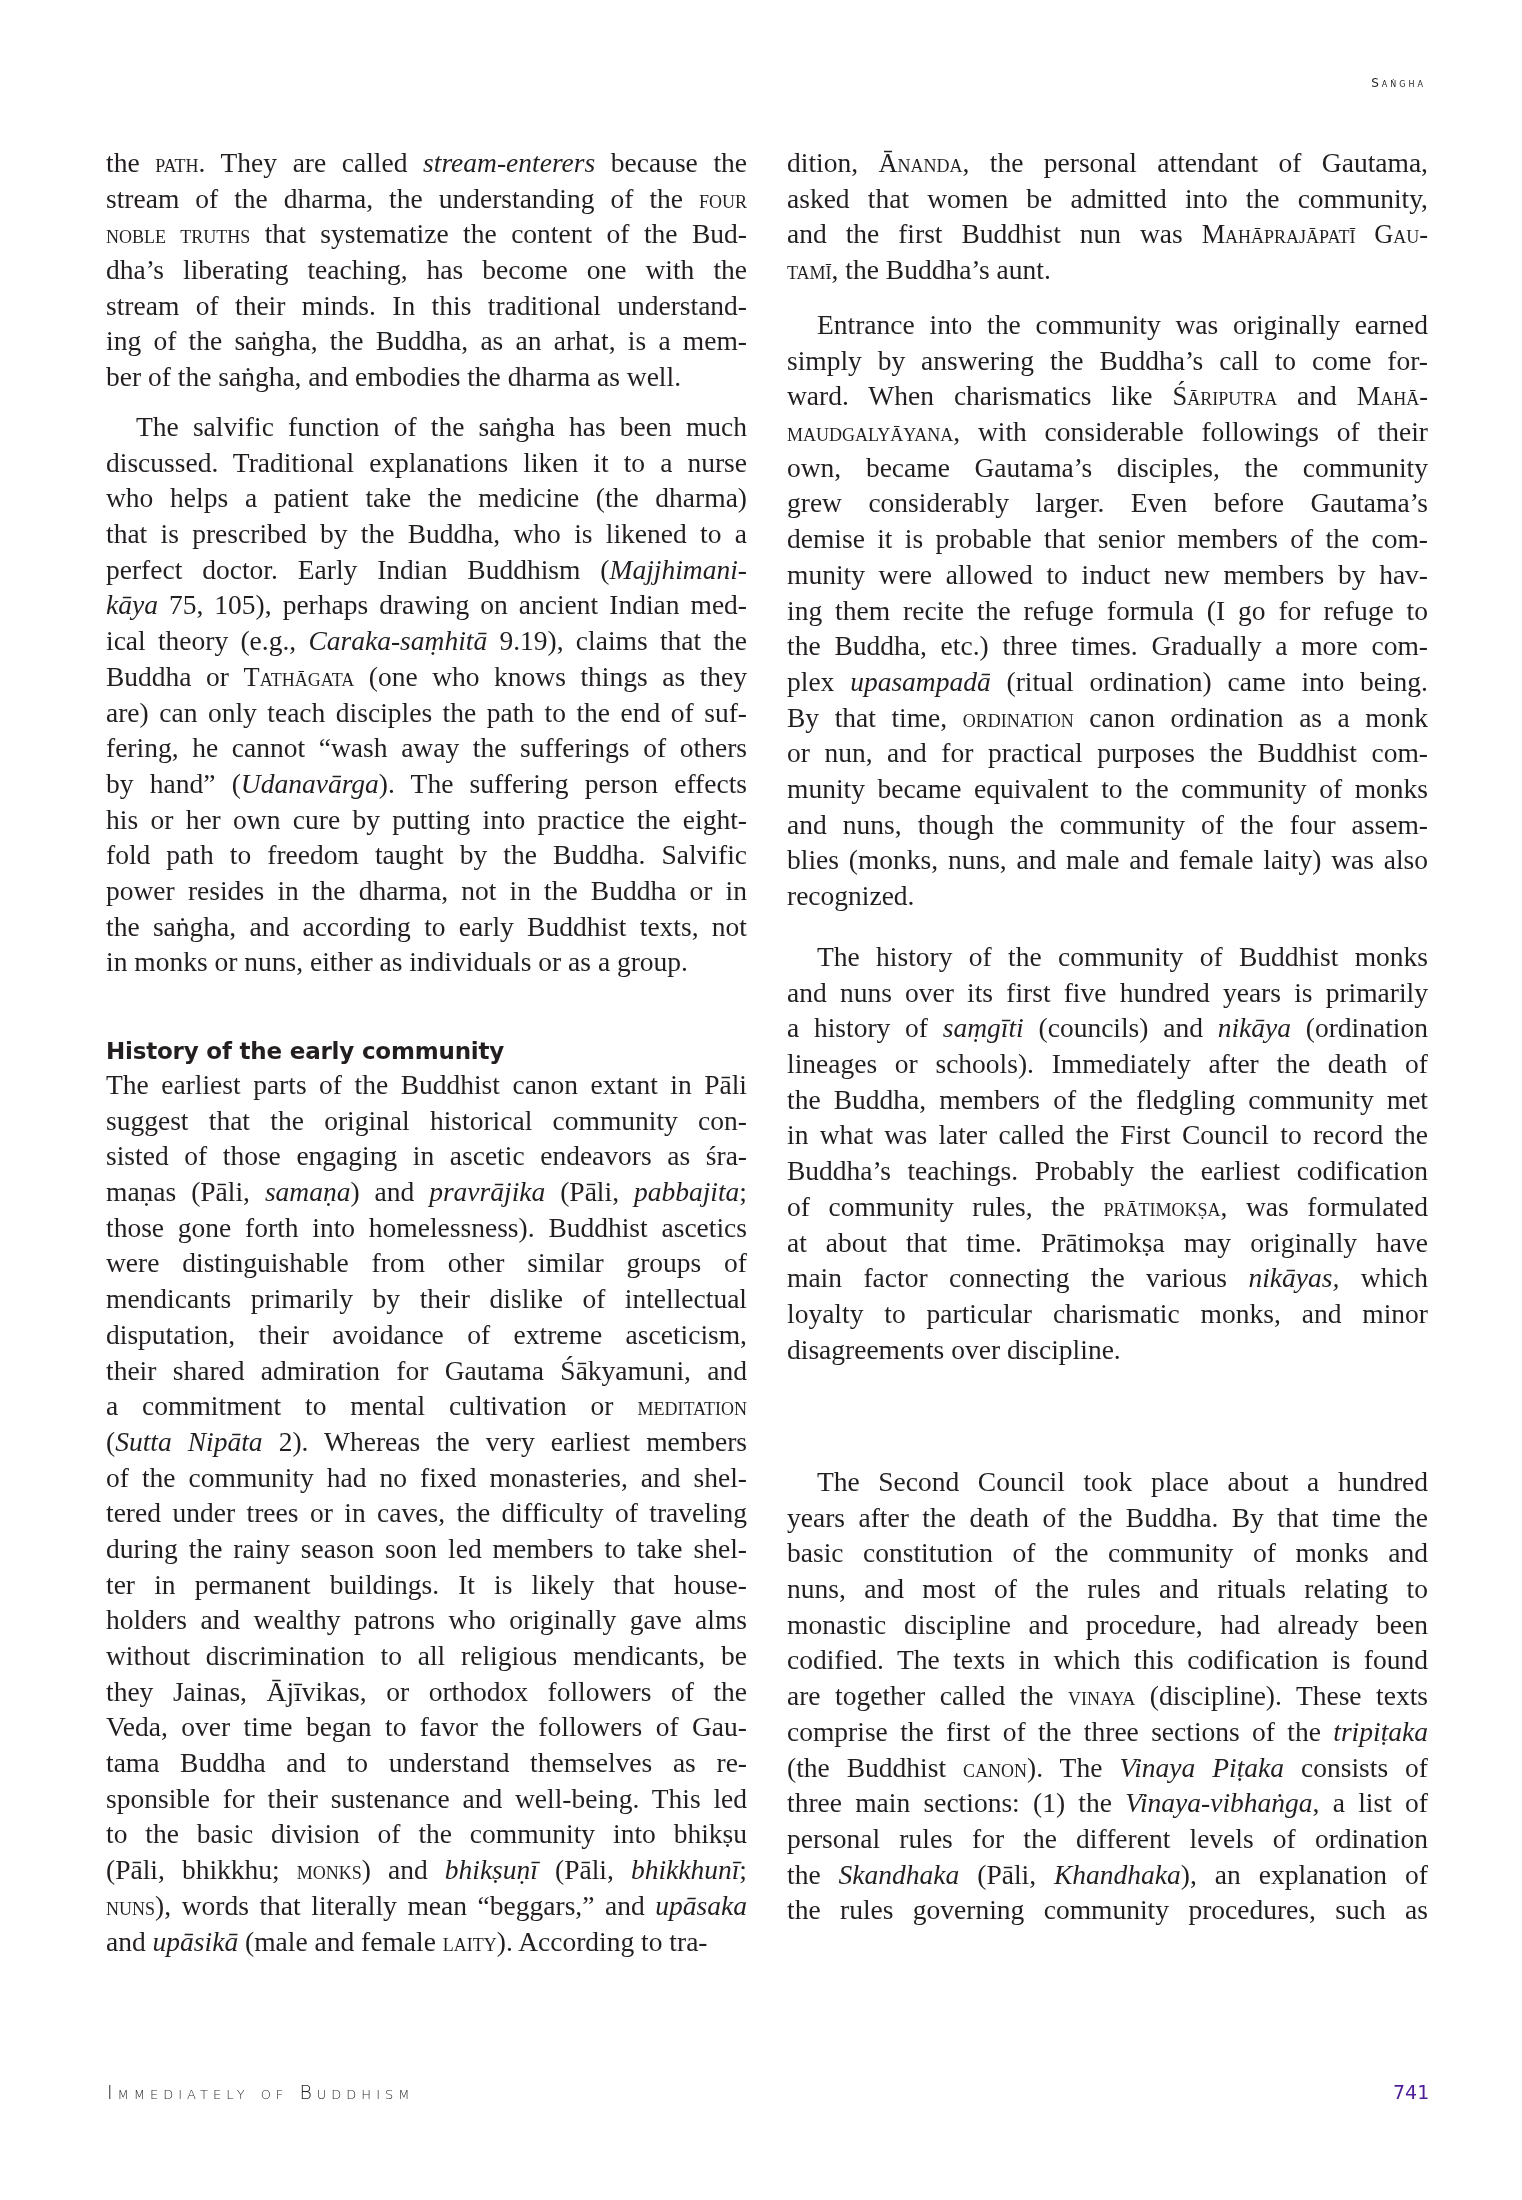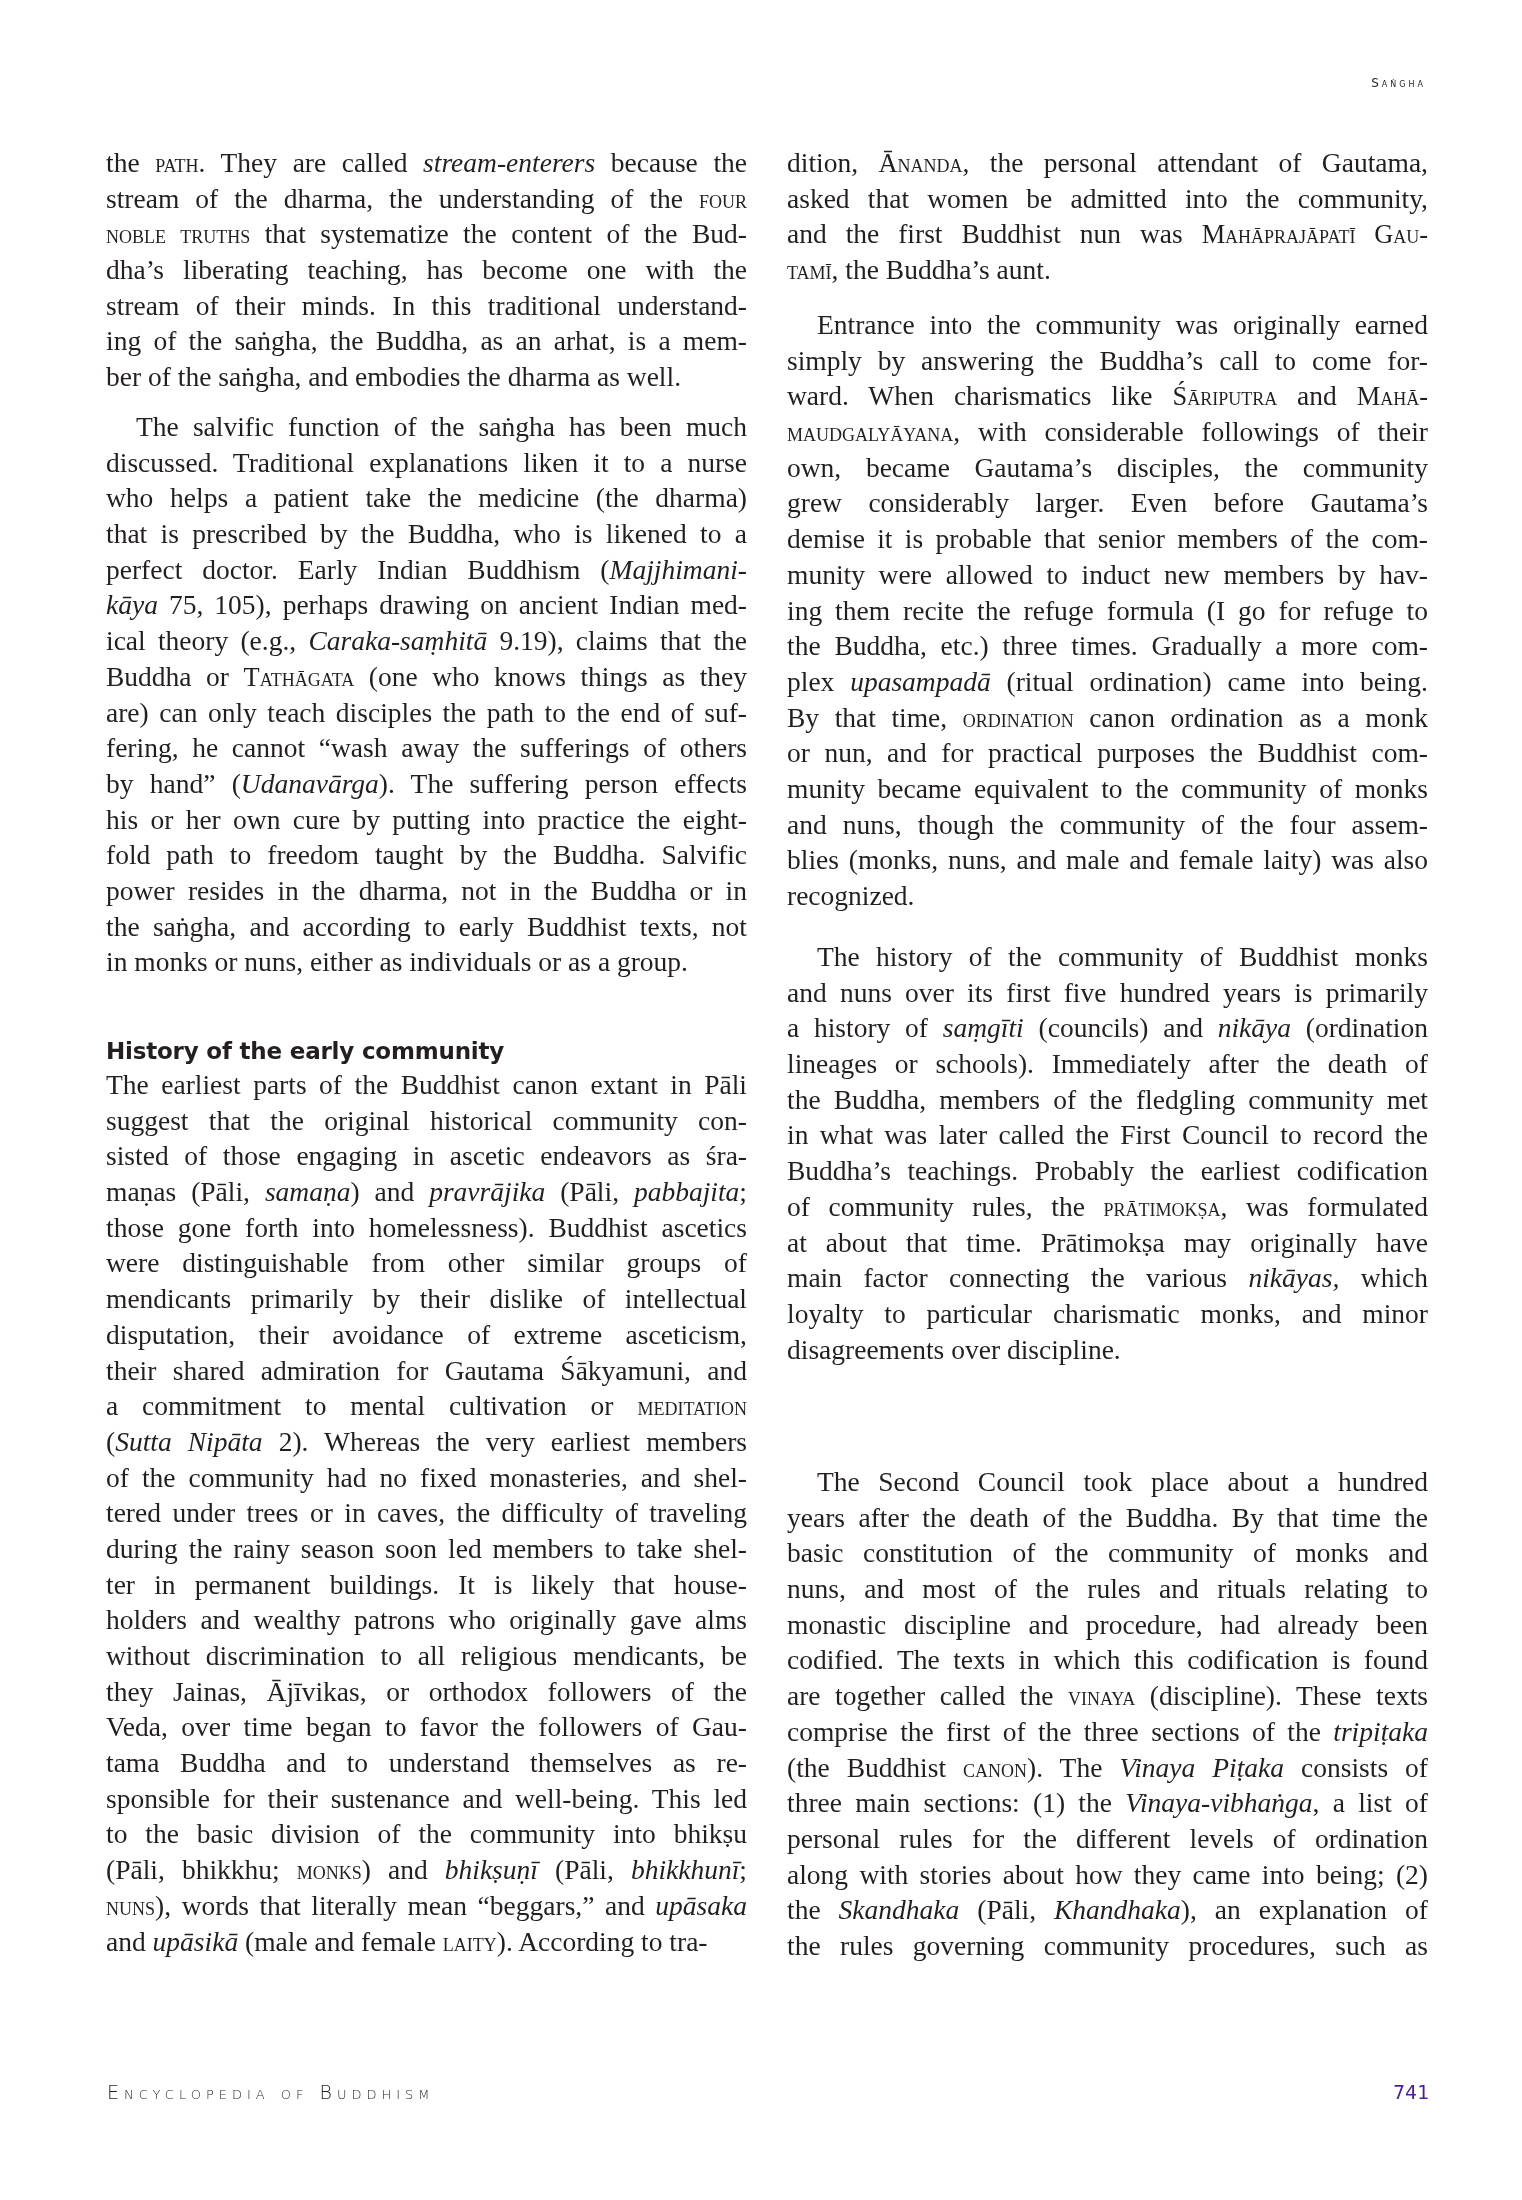--- a/index.html
+++ b/index.html
@@ -149,21 +149,20 @@
         <div class="line"><span class="seg-r">years after the death of the Buddha. By that time the</span></div>
         <div class="line"><span class="seg-r">basic constitution of the community of monks and</span></div>
         <div class="line"><span class="seg-r">nuns, and most of the rules and rituals relating to</span></div>
         <div class="line"><span class="seg-r">monastic discipline and procedure, had already been</span></div>
         <div class="line"><span class="seg-r">codified. The texts in which this codification is found</span></div>
         <div class="line"><span class="seg-r">are together called the </span><span class="seg-sc">vinaya</span><span class="seg-r"> (discipline). These texts</span></div>
         <div class="line"><span class="seg-r">comprise the first of the three sections of the </span><span class="seg-i">tripiṭaka</span></div>
         <div class="line"><span class="seg-r">(the Buddhist </span><span class="seg-sc">canon</span><span class="seg-r">). The </span><span class="seg-i">Vinaya Piṭaka</span><span class="seg-r"> consists of</span></div>
         <div class="line"><span class="seg-r">three main sections: (1) the </span><span class="seg-i">Vinaya-vibhaṅga</span><span class="seg-r">, a list of</span></div>
         <div class="line"><span class="seg-r">personal rules for the different levels of ordination</span></div>
-        <div class="line"><span class="seg-r">along with stories about how they came into being; (2)</span></div>
         <div class="line"><span class="seg-r">the </span><span class="seg-i">Skandhaka</span><span class="seg-r"> (Pāli, </span><span class="seg-i">Khandhaka</span><span class="seg-r">), an explanation of</span></div>
         <div class="line"><span class="seg-r">the rules governing community procedures, such as</span></div>
       </div>
   </div>
 
-  <div class="footer-title">Encyclopedia of Buddhism</div>
+  <div class="footer-title">Immediately of Buddhism</div>
   <div class="footer-page">741</div>
 </div>
 
 </body></html>

